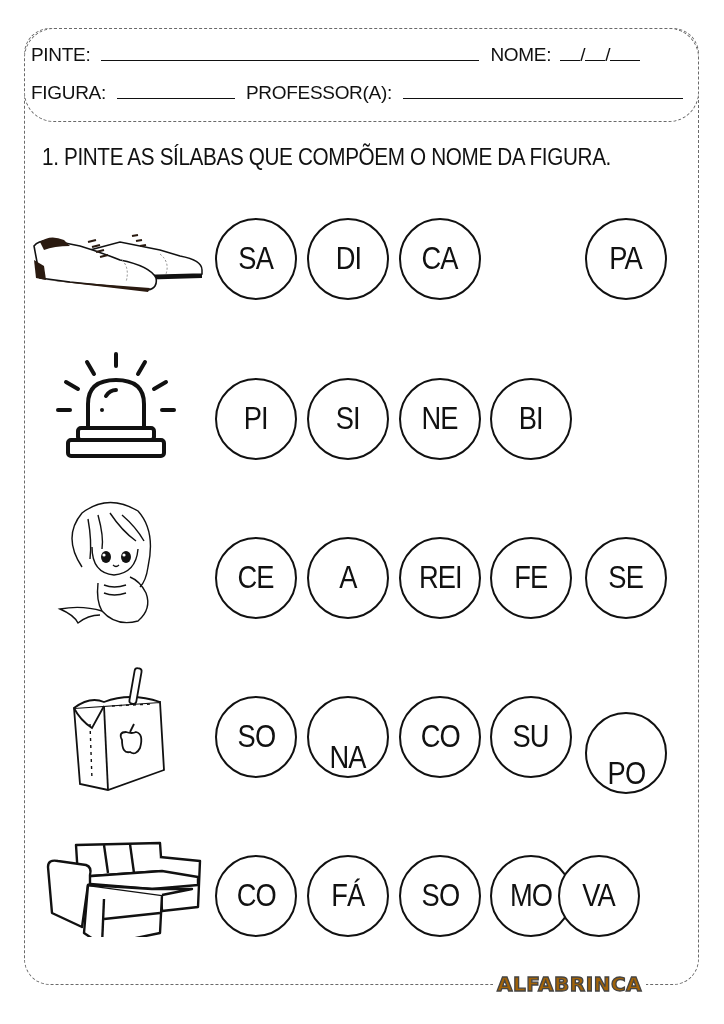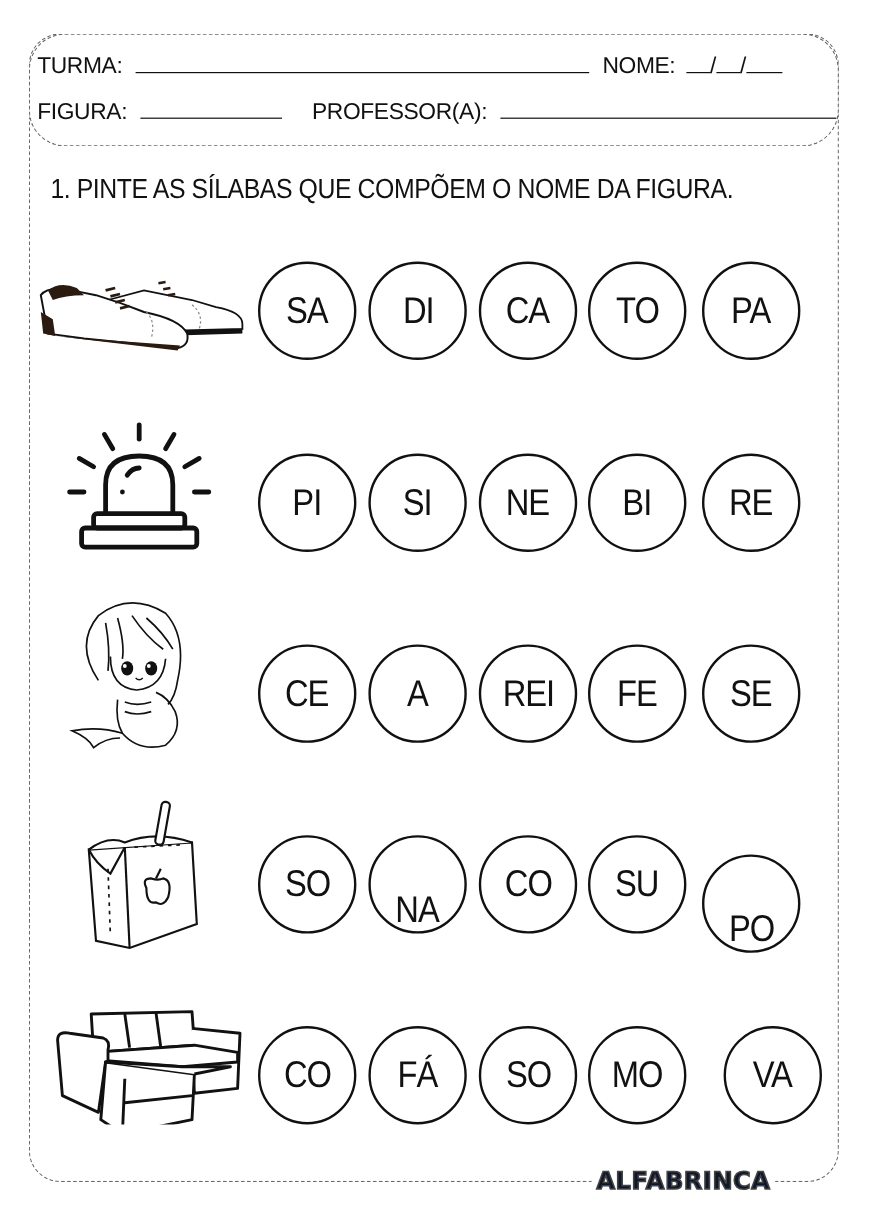--- a/index.html
+++ b/index.html
@@ -14,38 +14,38 @@
   .blank { display:inline-block; border-bottom:1.6px solid #111; height:17px; vertical-align:baseline; }
   .instruction { position:absolute; left:42px; top:144px; font-size:23px; white-space:nowrap;
          letter-spacing:-0.4px; transform:scaleX(0.9); transform-origin:left top; }
   .row { position:absolute; left:0; width:720px; height:90px; }
   .pic { position:absolute; }
   .circle { position:absolute; width:82px; height:82px; border:2.2px solid #111; border-radius:50%;
          box-sizing:border-box; display:flex; align-items:center; justify-content:center; background:#fff; }
   .circle span { font-size:31px; letter-spacing:-1px; transform:scaleX(0.88); display:inline-block; }
   .logo { position:absolute; left:493px; top:972px; height:26px; padding:0 4px; background:#fff;
          font-family:"DejaVu Sans", sans-serif; font-weight:bold; font-size:20px; letter-spacing:0.5px;
-         color:#0f172a; -webkit-text-stroke:1.3px #444; }
+         color:#a16207; -webkit-text-stroke:1.3px #444; }
 </style>
 </head>
 <body>
 
 <div class="page-border"></div>
 
 <div class="header-box">
   <div class="hline" style="left:6px; top:14px;">
-    <span>TURMA:</span>
+    <span>PINTE:</span>
     <span class="blank" style="width:378px; margin-left:6px;"></span>
     <span style="margin-left:6px;">NOME:</span>
     <span class="blank" style="width:20px; margin-left:4px;"></span><span>/</span><span class="blank" style="width:20px;"></span><span>/</span><span class="blank" style="width:30px;"></span>
   </div>
   <div class="hline" style="left:6px; top:52px;">
     <span>FIGURA:</span>
     <span class="blank" style="width:118px; margin-left:6px;"></span>
-    <span style="margin-left:20px;">PROFESSOR(A):</span>
+    <span style="margin-left:6px;">PROFESSOR(A):</span>
     <span class="blank" style="width:280px; margin-left:6px;"></span>
   </div>
 </div>
 
 <div class="instruction">1. PINTE AS SÍLABAS QUE COMPÕEM O NOME DA FIGURA.</div>
 
 <div class="row" style="top:214px;">
   <svg class="pic" style="left:30px; top:6px;" width="180" height="80" viewBox="0 0 180 80">
     <path d="M60 30 L90 22 L130 30 L150 36 Q172 40 172 50 L172 54 L100 56 L80 48 Z" fill="#fff" stroke="#111" stroke-width="1.5"></path>
     <path d="M100 56 L172 54 L172 58 L104 60 Z" fill="#111"></path>
@@ -67,23 +67,20 @@
   </svg>
   <div class="circle" style="left:215px; top:4px;">
       <span>SA</span>
     </div>
   <div class="circle" style="left:307px; top:4px;">
       <span>DI</span>
     </div>
   <div class="circle" style="left:399px; top:4px;">
       <span>CA</span>
     </div>
-  <div class="circle" style="left:490px; top:4px;">
-      <span>TO</span>
-    </div>
   <div class="circle" style="left:585px; top:4px;">
       <span>PA</span>
     </div>
 </div>
 
 <div class="row" style="top:374px;">
   <svg class="pic" style="left:54px; top:-24px;" width="124" height="112" viewBox="0 0 124 112">
     <g stroke="#111" stroke-width="4" stroke-linecap="round" fill="none">
       <line x1="62" y1="4" x2="62" y2="16"></line>
       <line x1="33" y1="12" x2="40" y2="24"></line>
@@ -104,23 +101,20 @@
     </div>
   <div class="circle" style="left:307px; top:4px;">
       <span>SI</span>
     </div>
   <div class="circle" style="left:399px; top:4px;align-items:center;">
       <span>NE</span>
     </div>
   <div class="circle" style="left:490px; top:4px;">
       <span>BI</span>
     </div>
-  <div class="circle" style="left:585px; top:4px;">
-      <span>RE</span>
-    </div>
 </div>
 
 <div class="row" style="top:533px;">
   <svg class="pic" style="left:52px; top:-36px;" width="120" height="140" viewBox="0 0 120 140">
     <g stroke="#111" stroke-width="1.4" fill="none">
       <path d="M30 70 Q10 40 30 16 Q56 -4 86 14 Q104 34 96 70 Q94 84 88 90"></path>
       <path d="M36 22 Q40 44 38 62"></path>
         <path d="M46 18 Q52 40 50 52"></path>
         <path d="M58 16 Q70 34 84 44"></path>
         <path d="M70 18 Q84 30 92 44"></path>
@@ -206,18 +200,18 @@
     </div>
   <div class="circle" style="left:307px; top:4px;">
       <span>FÁ</span>
     </div>
   <div class="circle" style="left:399px; top:4px;">
       <span>SO</span>
     </div>
   <div class="circle" style="left:490px; top:4px;">
       <span>MO</span>
     </div>
-  <div class="circle" style="left:603px; top:4px;">
+  <div class="circle" style="left:558px; top:4px;">
       <span>VA</span>
     </div>
 </div>
 
 <div class="logo">ALFABRINCA</div>
 
 </body></html>

